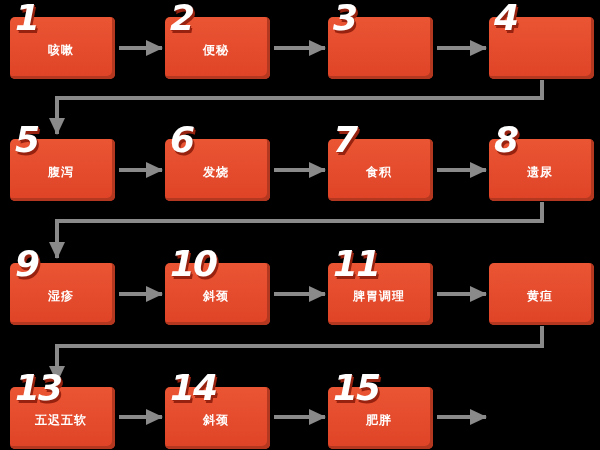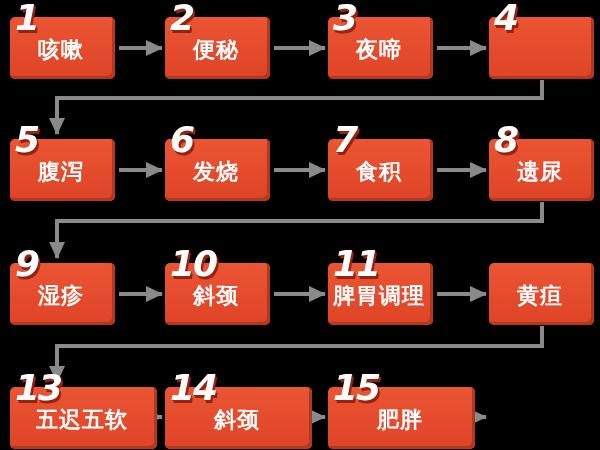--- a/index.html
+++ b/index.html
@@ -43,35 +43,35 @@
     letter-spacing: -2px;
   }
   .node .lbl {
     position: absolute;
     left: 0;
     right: 3px;
     top: 54%;
     transform: translateY(-50%);
     text-align: center;
     color: #ffffff;
-    font-size: 22px;
+    font-size: 12px;
     font-weight: bold;
     letter-spacing: 1px;
     white-space: nowrap;
   }
   
   .c0 { left: 10px; }
   .c1 { left: 165px; }
   .c2 { left: 328px; }
   .c3 { left: 489px; }
   
   .r0 { top: 17px; }
   .r1 { top: 139px; }
   .r2 { top: 263px; }
-  .r3 { top: 387px; padding-left: 42px; }
+  .r3 { top: 387px; }
 </style>
 </head>
 <body>
 
 <div class="stage">
 
   <svg class="wires" viewBox="0 0 600 450" xmlns="http://www.w3.org/2000/svg">
     <defs>
       <marker id="ah" markerUnits="userSpaceOnUse" markerWidth="20" markerHeight="18" refX="16" refY="8" orient="auto">
         <path d="M0,0 L17,8 L0,16 Z" fill="#8a8a8a"></path>
@@ -104,21 +104,20 @@
   <div class="node r0 c0">
     <span class="num">1</span>
     <span class="lbl">咳嗽</span>
   </div>
   <div class="node r0 c1">
     <span class="num">2</span>
     <span class="lbl">便秘</span>
   </div>
   <div class="node r0 c2">
     <span class="num">3</span>
-    <span class="lbl">夜啼</span>
   </div>
   <div class="node r0 c3">
     <span class="num">4</span>
   </div>
 
   <div class="node r1 c0">
     <span class="num">5</span>
     <span class="lbl">腹泻</span>
   </div>
   <div class="node r1 c1">

